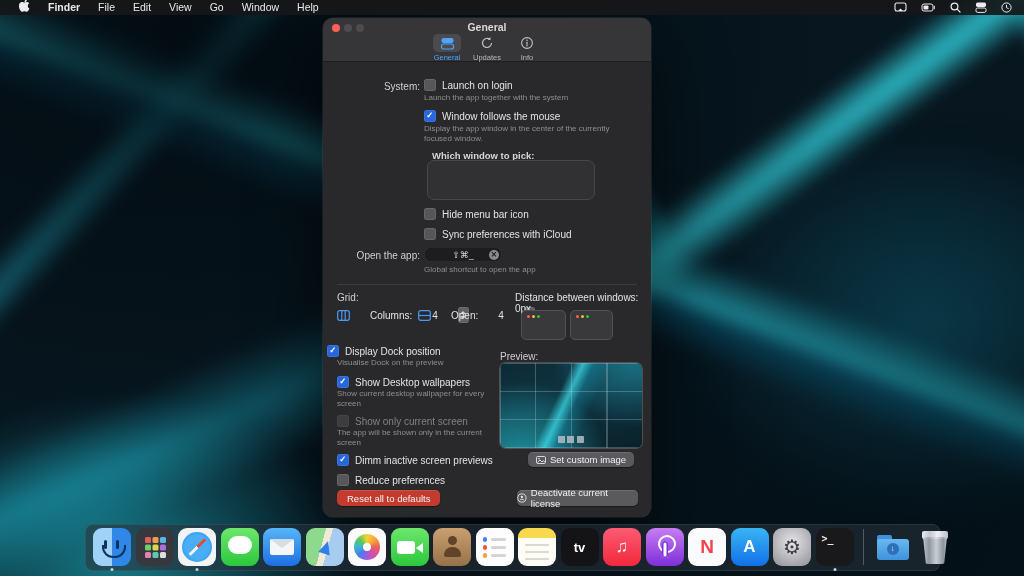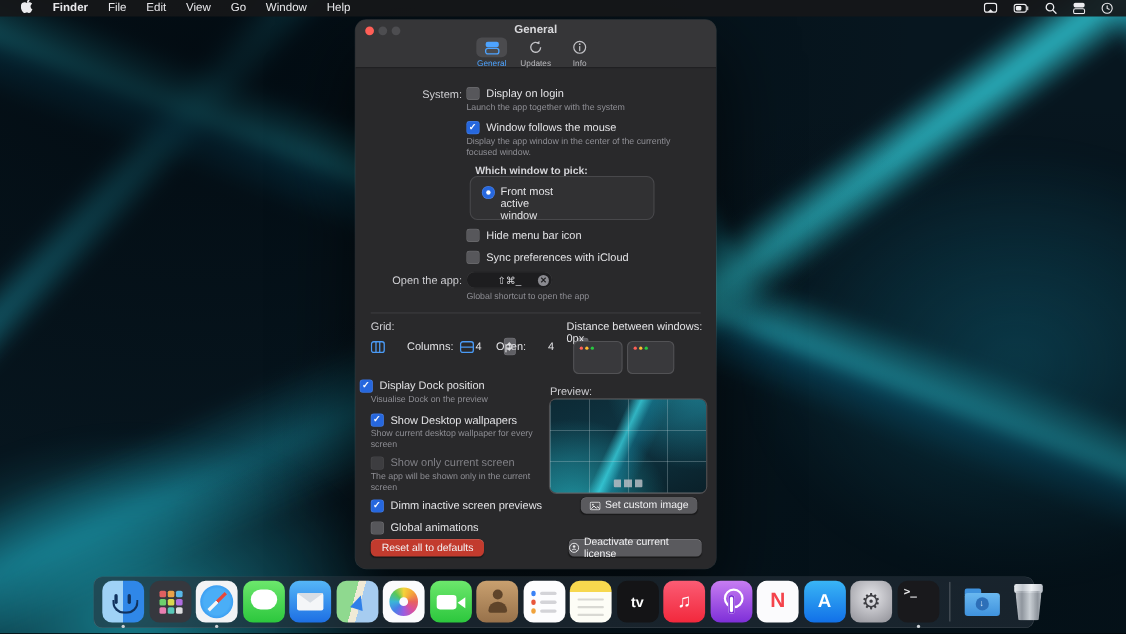--- a/index.html
+++ b/index.html
@@ -295,36 +295,32 @@
         </div>
       </div>
     </div>
 
     <div class="content">
 
       <div class="abs seclab" style="left:6px; top:19px; width:91px; text-align:right;">System:</div>
 
       <div class="abs cbrow" style="left:101px; top:17px;">
         <span class="cb"></span>
-        <span>Display on login</span>
+        <span>Launch on login</span>
       </div>
       <div class="abs sub" style="left:101px; top:31px; width:210px;">Launch the app together with the system</div>
 
       <div class="abs cbrow" style="left:101px; top:48px;">
         <span class="cb on"></span>
         <span>Window follows the mouse</span>
       </div>
       <div class="abs sub" style="left:101px; top:62px; width:215px;">Display the app window in the center of the currently focused window.</div>
 
       <div class="abs" style="left:109px; top:88px; font-size:9.5px; font-weight:bold; color:#d6d6da;">Which window to pick:</div>
       <div class="groupbox" style="top:98px;">
-        <div class="radio-opt" style="left:10px; top:8px;">
-          <span class="rd on"></span>
-          <span style="width:56px;">Front most active window</span>
-        </div>
       </div>
 
       <div class="abs cbrow" style="left:101px; top:146px;">
         <span class="cb"></span>
         <span>Hide menu bar icon</span>
       </div>
 
       <div class="abs cbrow" style="left:101px; top:166px;">
         <span class="cb"></span>
         <span>Sync preferences with iCloud</span>
@@ -399,21 +395,21 @@
       </div>
       <div class="abs sub" style="left:14px; top:366px; width:150px;">The app will be shown only in the current screen</div>
 
       <div class="abs cbrow" style="left:14px; top:392px;">
         <span class="cb on"></span>
         <span>Dimm inactive screen previews</span>
       </div>
 
       <div class="abs cbrow" style="left:14px; top:412px;">
         <span class="cb"></span>
-        <span>Global animations</span>
+        <span>Reduce preferences</span>
       </div>
 
       <div class="abs seclab" style="left:177px; top:289px;">Preview:</div>
       <div class="thumb" style="top:301px;"></div>
       <div class="abs btn btn-gray" style="left:205px; top:390px; width:106px; height:15px;">
         <svg width="10" height="8" viewBox="0 0 10 8">
             <rect x="0.5" y="0.5" width="9" height="7" rx="1.2" fill="none" stroke="#e8e8ea" stroke-width="0.9"></rect>
             <circle cx="3" cy="2.8" r="0.8" fill="#e8e8ea"></circle>
             <path d="M1.5 6.5 L4 4 L6 6 L7.5 4.6 L9 6.5" stroke="#e8e8ea" stroke-width="0.9" fill="none"></path>
           </svg>

